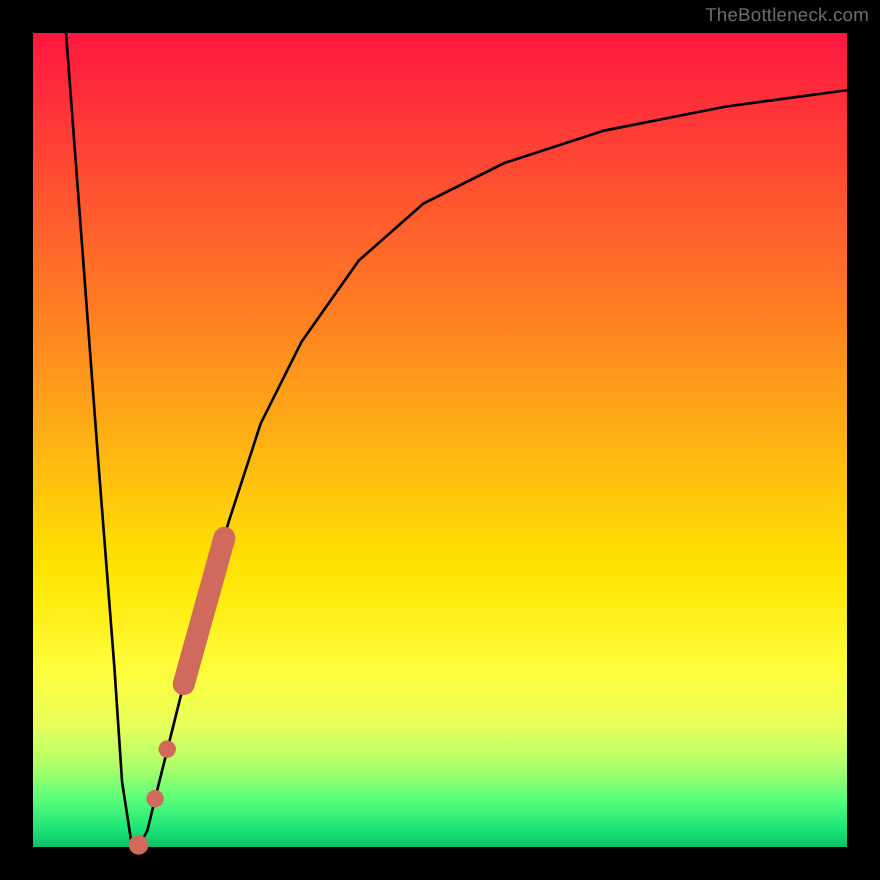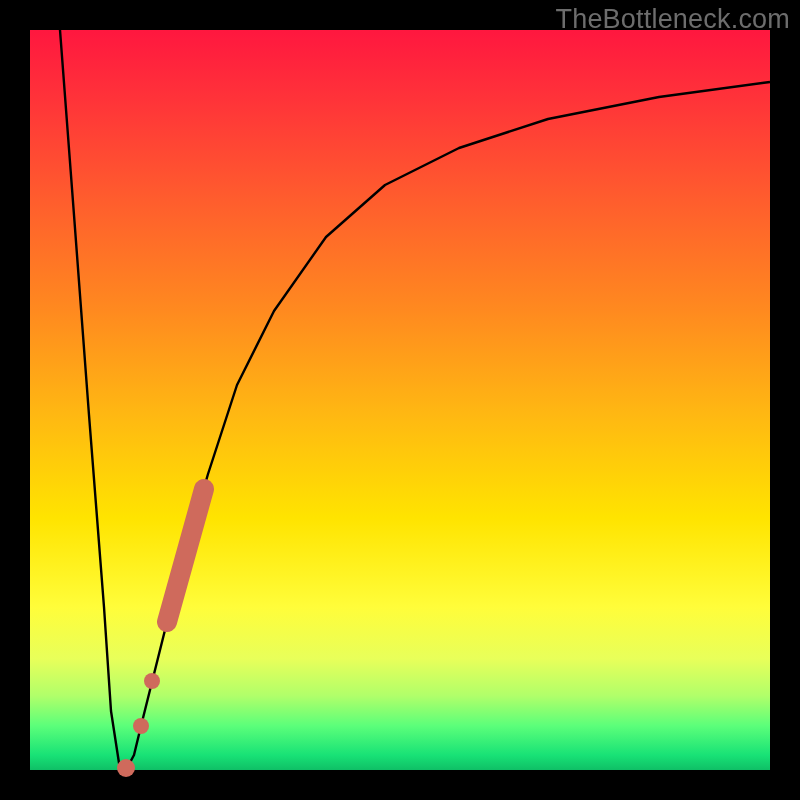--- a/index.html
+++ b/index.html
@@ -38,21 +38,21 @@
       #5cff7a 94%,
       #18e276 98%,
       #0fbf66 100%
     );
   }
   .watermark {
     position: absolute;
     top: 4px;
     right: 10px;
     color: #6d6d6d;
-    font-size: 27px;
+    font-size: 17px;
     letter-spacing: 0.2px;
     user-select: none;
   }
   svg.curve {
     position: absolute;
     left: 0;
     top: 0;
     width: 740px;
     height: 740px;
     overflow: visible;

